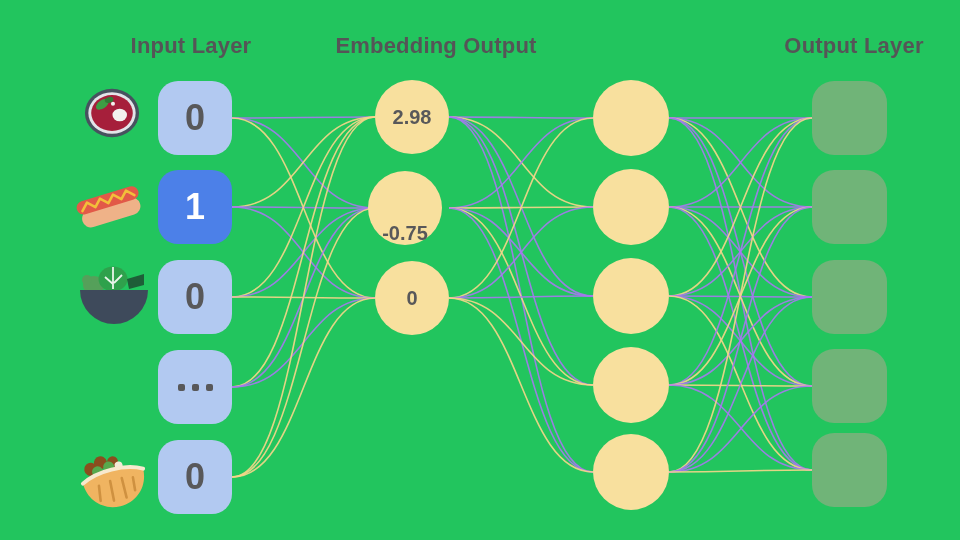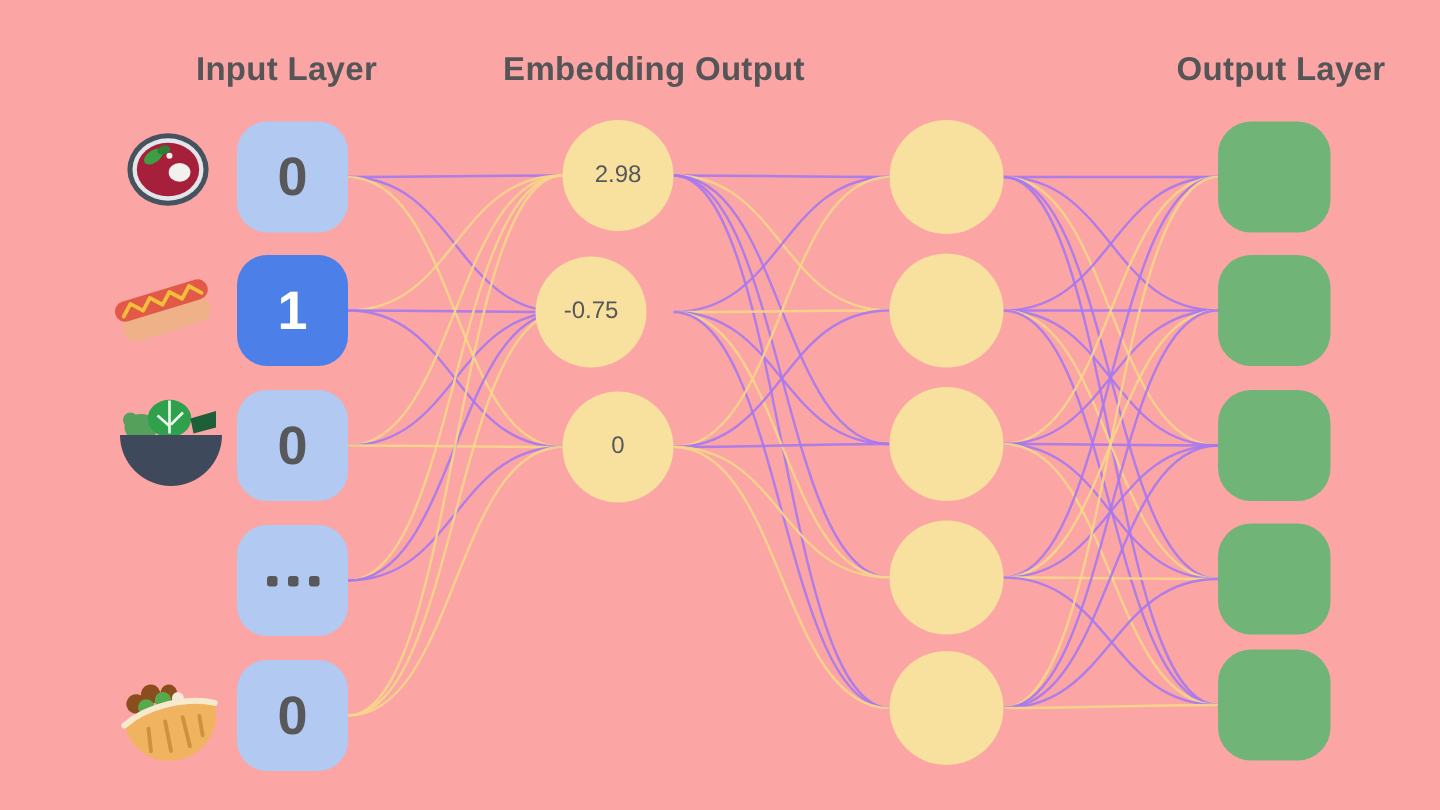--- a/index.html
+++ b/index.html
@@ -1,30 +1,30 @@
 <!DOCTYPE html>
 <html><head>
 <meta charset="utf-8">
 <style>
   html,body{margin:0;padding:0;background:#ffffff;}
   .canvas{
-    position:relative;width:960px;height:540px;background:#fca5a5;overflow:hidden;
+    position:relative;width:960px;height:540px;background:#22c55e;overflow:hidden;
     font-family:"Liberation Sans",sans-serif;
   }
   .layer-title{
     position:absolute;width:220px;text-align:center;top:33px;
     font-size:22px;font-weight:bold;color:#555557;letter-spacing:.2px;
   }
   .edges{position:absolute;left:0;top:0;width:960px;height:540px;}
   .node{position:absolute;display:flex;align-items:center;justify-content:center;box-sizing:border-box;}
   .in-node{width:74px;height:74px;border-radius:20px;background:#b2c9f1;color:#58585a;font-weight:bold;font-size:36px;}
   .in-node.active{background:#4c80e8;color:#ffffff;}
   .dots{display:flex;gap:7px;align-items:center;}
   .dots i{width:7px;height:7px;border-radius:2px;background:#58585a;display:block;}
-  .emb-node{width:74px;height:74px;border-radius:50%;background:#f8e09e;color:#58585a;font-size:16px;font-weight:400;}
+  .emb-node{width:74px;height:74px;border-radius:50%;background:#f8e09e;color:#58585a;font-size:20px;font-weight:700;}
   .hid-node{width:76px;height:76px;border-radius:50%;background:#f8e09e;}
   .out-node{width:75px;height:74px;border-radius:22px;background:#70b478;}
   .food-icon{position:absolute;}
 </style>
 </head>
 <body>
 
 <div class="canvas">
 
   <svg class="edges" id="edge-svg" viewBox="0 0 960 540" xmlns="http://www.w3.org/2000/svg">
@@ -105,21 +105,21 @@
           <i></i>
           <i></i>
         </span>
       </div>
       <div class="node in-node" style="left: 158px; top: 440px;">
         <span>0</span>
       </div>
       <div class="node emb-node" style="left: 375px; top: 80px;">
         <span>2.98</span>
       </div>
-      <div class="node emb-node" style="left: 357px; top: 171px;">
+      <div class="node emb-node" style="left: 368px; top: 171px; align-items: flex-end;">
         <span>-0.75</span>
       </div>
       <div class="node emb-node" style="left: 375px; top: 261px;">
         <span>0</span>
       </div>
       <div class="node hid-node" style="left: 593px; top: 80px;"></div>
       <div class="node hid-node" style="left: 593px; top: 169px;"></div>
       <div class="node hid-node" style="left: 593px; top: 258px;"></div>
       <div class="node hid-node" style="left: 593px; top: 347px;"></div>
       <div class="node hid-node" style="left: 593px; top: 434px;"></div>

